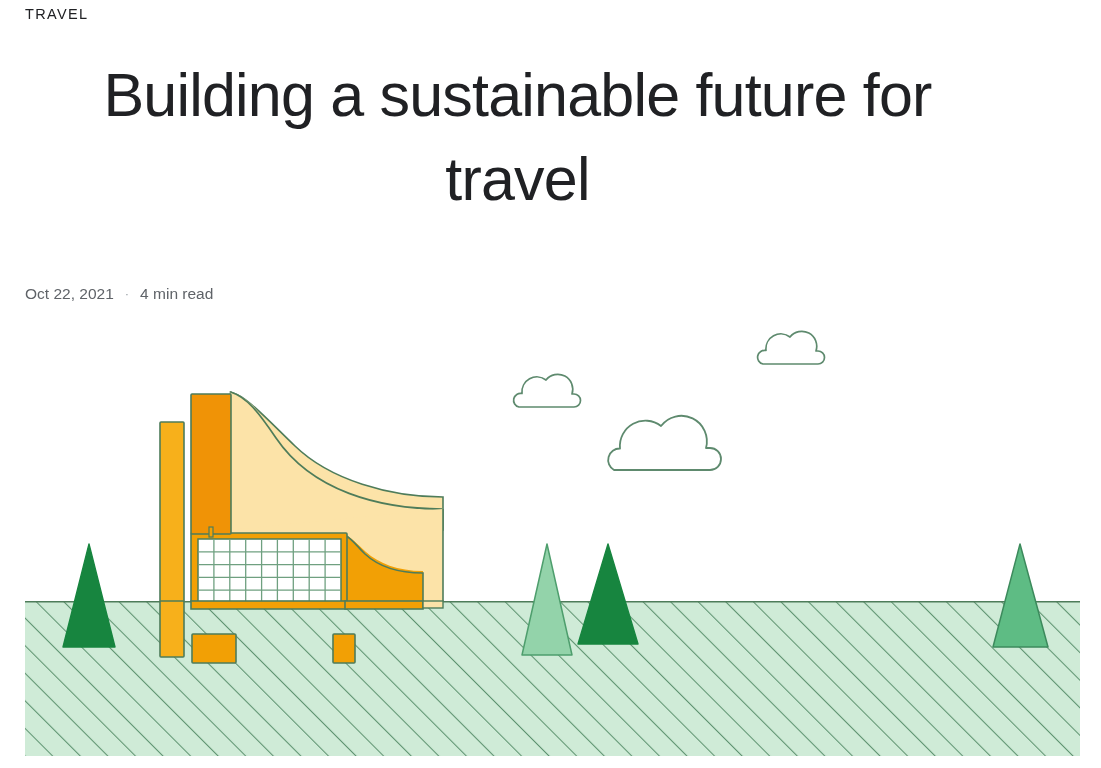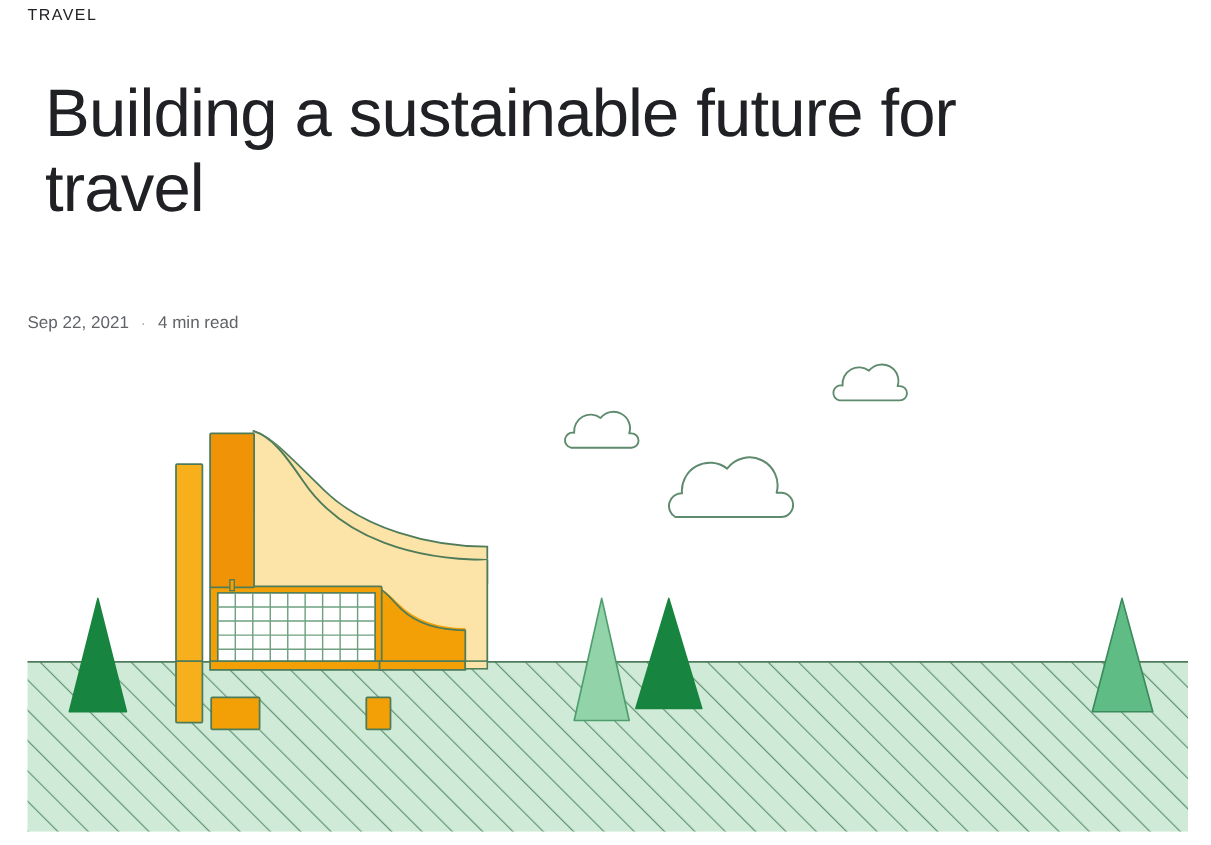--- a/index.html
+++ b/index.html
@@ -37,26 +37,27 @@
     color: #202124;
     line-height: 24px;
     margin: 0;
     padding-top: 2px;
     text-transform: uppercase;
   }
   .headline {
     font-family: "Liberation Sans", sans-serif;
     font-size: 61px;
     font-weight: 400;
-    line-height: 68px;
+    line-height: 84px;
     letter-spacing: -0.8px;
     color: #202124;
-    margin: 16px;
+    margin: 0;
     padding-top: 27px;
     max-width: 985px;
+    text-align: center;
   }
   .meta-row {
     position: absolute;
     left: 0px;
     top: 283px;
     display: flex;
     align-items: center;
     font-size: 15.5px;
     line-height: 22px;
     color: #5f6368;
@@ -84,21 +85,21 @@
 <body>
 
 <div class="page">
 
   <div class="article-header">
     <div class="kicker">TRAVEL</div>
 
     <h1 class="headline">Building a sustainable future for travel</h1>
 
     <div class="meta-row">
-      <span>Sep 22, 2021</span>
+      <span>Oct 22, 2021</span>
       <span class="meta-dot">·</span>
       <span>4 min read</span>
     </div>
   </div>
 
   <div class="illustration">
     <svg width="1101" height="450" viewBox="0 0 1101 450" xmlns="http://www.w3.org/2000/svg">
       <defs>
         <pattern id="groundHatch" width="19.5" height="19.5" patternUnits="userSpaceOnUse" patternTransform="rotate(-45)">
           <rect width="19.5" height="19.5" fill="#CFEBD7"></rect>

